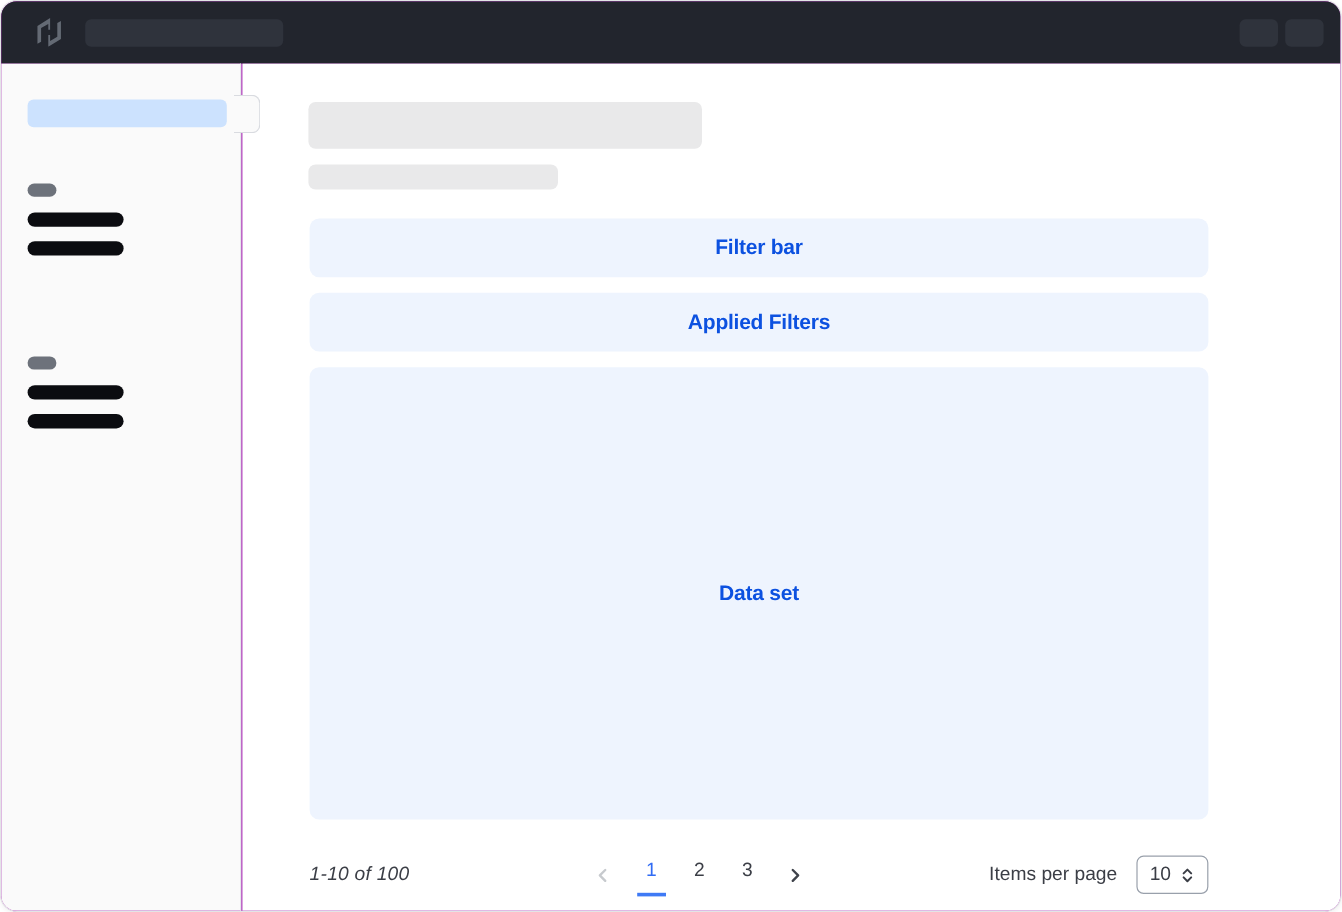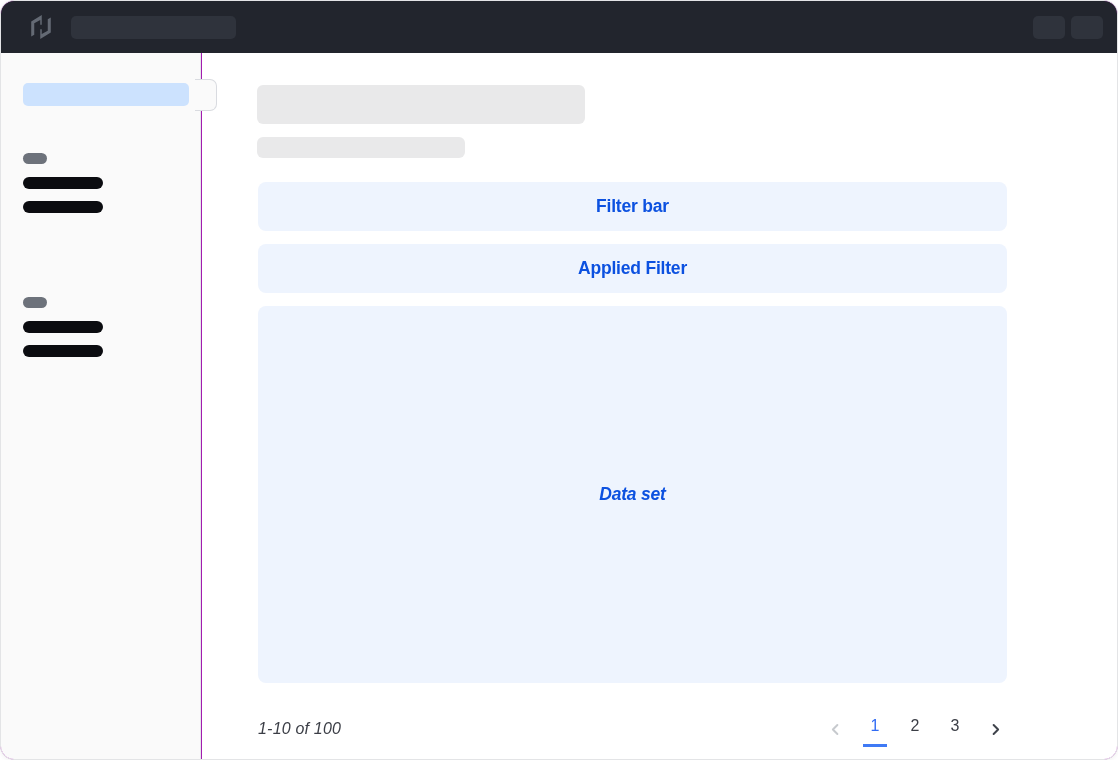--- a/index.html
+++ b/index.html
@@ -37,21 +37,21 @@
   .title-skel { position:absolute; left:55px; top:32px; width:328px; height:39px;
     background:#e9e9ea; border-radius:6px; }
   .subtitle-skel { position:absolute; left:55px; top:84px; width:208px; height:21px;
     background:#e9e9ea; border-radius:6px; }
 
   .region { position:absolute; left:56px; width:749px; background:#eef4fe;
     border-radius:8px; display:flex; align-items:center; justify-content:center; }
   .region-label { color:#0c51e0; font-weight:700; font-size:17.5px; letter-spacing:-0.2px; }
   .region.filter { top:129px; height:49px; }
   .region.applied { top:191px; height:49px; }
-  .region.dataset { top:253px; height:377px;font-style:italic; }
+  .region.dataset { top:253px; height:377px; }
 
   
   .pagination { position:absolute; left:56px; top:658px; width:749px; height:36px;
     display:flex; align-items:center; justify-content:space-between;
     color:#3b3e46; font-size:16px; }
   .pag-range { white-space:nowrap; letter-spacing:0.2px;font-style:italic; }
   .pager { display:flex; align-items:center; gap:16px; }
   .pager .navbtn { width:24px; height:24px; display:flex; align-items:center;
     justify-content:center; cursor:pointer; }
   .pager svg { width:15px; height:15px; fill:none; stroke-width:2.1;
@@ -98,21 +98,21 @@
 
   <div class="main">
     <div class="title-skel"></div>
     <div class="subtitle-skel"></div>
 
     <div class="region filter">
       <span class="region-label">Filter bar</span>
     </div>
 
     <div class="region applied">
-      <span class="region-label">Applied Filter</span>
+      <span class="region-label">Applied Filters</span>
     </div>
 
     <div class="region dataset">
       <span class="region-label">Data set</span>
     </div>
 
     <div class="pagination">
       <span class="pag-range">1-10 of 100</span>
 
       <div class="pager">
@@ -124,16 +124,26 @@
         <span class="page-num active">1</span>
         <span class="page-num">2</span>
         <span class="page-num">3</span>
         <span class="navbtn next">
           <svg viewBox="0 0 16 16">
               <path d="M6 3.2 10.8 8 6 12.8"></path>
             </svg>
         </span>
       </div>
 
+      <div class="pager-right">
+        <span>Items per page</span>
+        <div class="pp-select">
+          <span>10</span>
+          <svg viewBox="0 0 14 14">
+            <path d="M3.6 5.2 7 1.8l3.4 3.4"></path>
+              <path d="M3.6 8.8 7 12.2l3.4-3.4"></path>
+          </svg>
+        </div>
+      </div>
     </div>
   </div>
 
 </div>
 
 </body></html>

